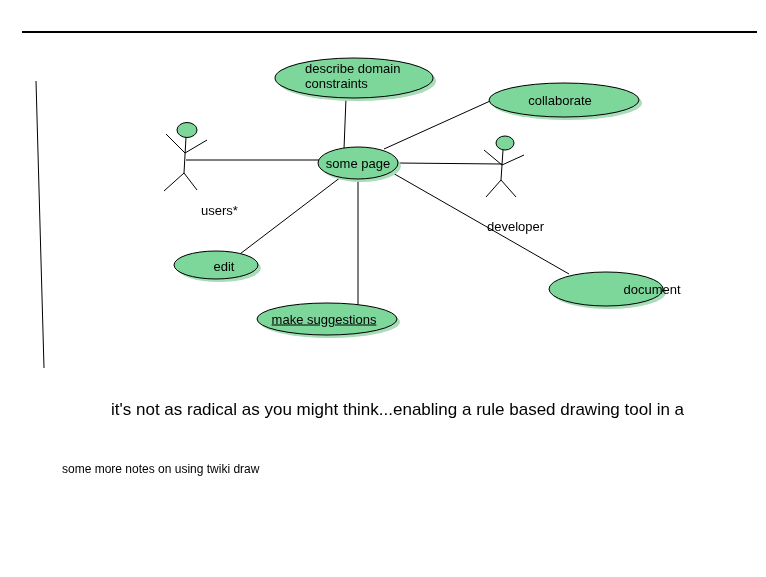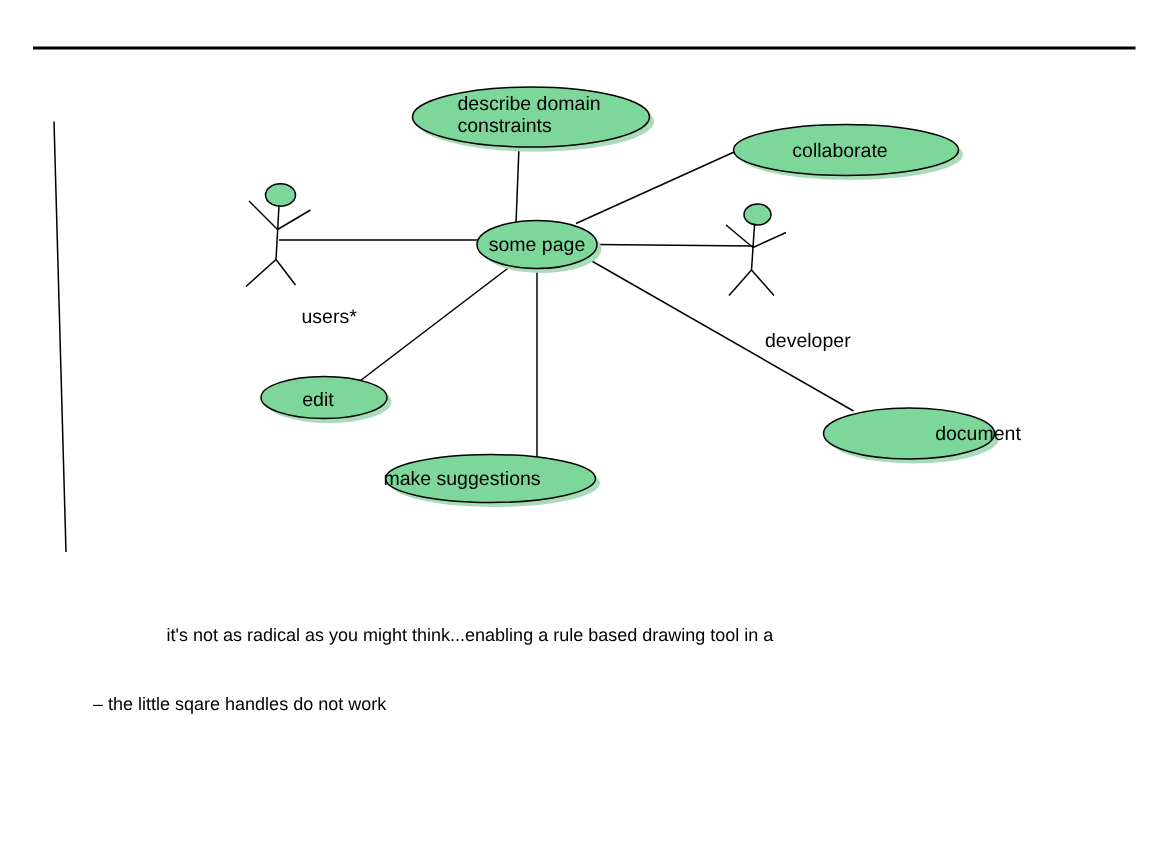--- a/index.html
+++ b/index.html
@@ -8,21 +8,21 @@
     font-family:"Liberation Sans",sans-serif;color:var(--text,#000);overflow:hidden;
   }
   #drawing-svg{position:absolute;left:0;top:0;}
   .label{
     position:absolute;font-size:13px;line-height:15px;color:var(--text,#000);
     white-space:nowrap;
   }
   .center{transform:translate(-50%,-50%);text-align:left;}
   .multiline{white-space:pre-line;}
   .caption{
-    position:absolute;left:111px;top:386px;font-size:12px;line-height:15px;
+    position:absolute;left:111px;top:372px;font-size:17px;line-height:15px;
     white-space:pre;
   }
   .notes{
     position:absolute;left:62px;top:432px;font-size:12px;line-height:15px;
     white-space:pre;
   }
   .note-line{white-space:pre;}
   svg line{stroke:var(--line,#000);stroke-width:1;}
   svg .rule{stroke-width:2;}
   svg ellipse.bubble{fill:var(--ellipse-fill,#7dd69a);stroke:var(--ellipse-stroke,#000);stroke-width:1;}
@@ -84,36 +84,36 @@
     <ellipse class="bubble" cx="606" cy="289" rx="57" ry="17"></ellipse>
   </svg>
 
   <div class="label multiline" style="left:305px;top:61px;">describe domain
 constraints</div>
 
   <div class="label center" style="left:560px;top:100px;">collaborate</div>
 
   <div class="label center" style="left:358px;top:163px;">some page</div>
 
-  <div class="label center" style="left:212px;top:266px;">edit</div>
+  <div class="label center" style="left:224px;top:266px;">edit</div>
 
-  <div class="label center" style="left:308px;top:319px;">make suggestions</div>
+  <div class="label center" style="left:324px;top:319px;text-decoration:underline;">make suggestions</div>
 
   <div class="label center" style="left:608px;top:289px;margin-left:44px;">document</div>
 
   <div class="label" style="left:201px;top:203px;">users*</div>
 
-  <div class="label" style="left:510px;top:219px;">developer</div>
+  <div class="label" style="left:487px;top:219px;">developer</div>
 
   <div class="caption">
     <div>it's not as radical as you might think...enabling a rule based drawing tool in a</div>
   </div>
 
   <div class="notes">
-    <div class="note-line">– the little sqare handles do not work</div>
+    <div class="note-line">some more notes on using twiki draw</div>
     
     
     
     
     
     
   </div>
 
 </div>
 

